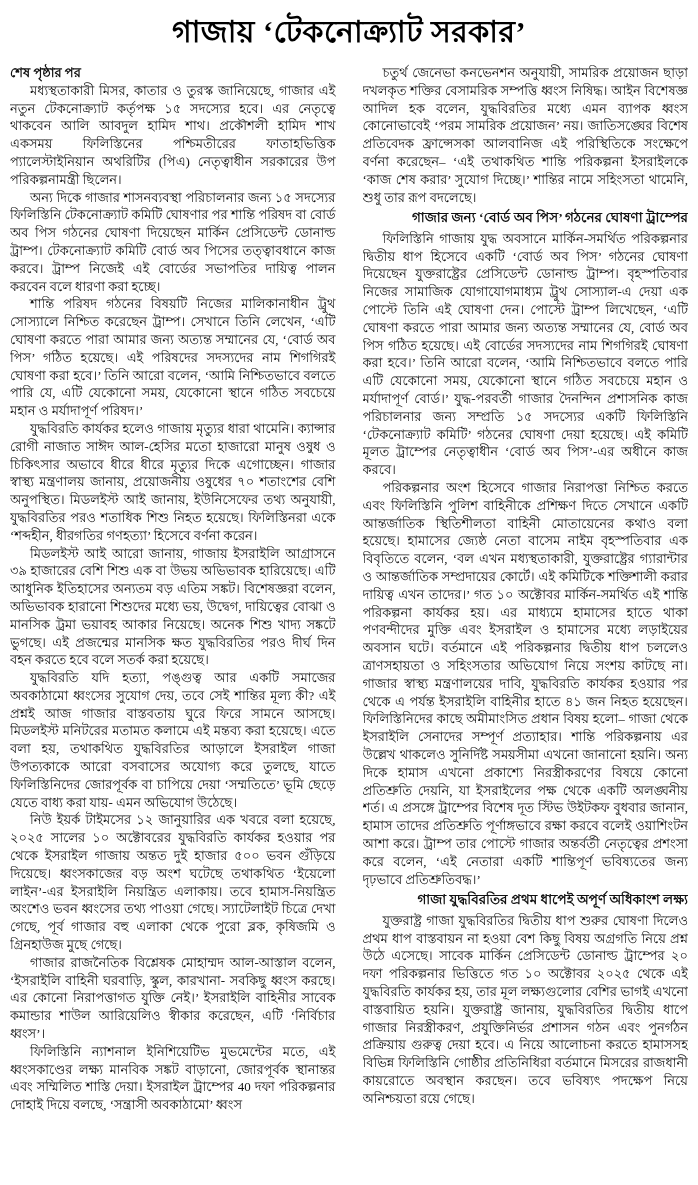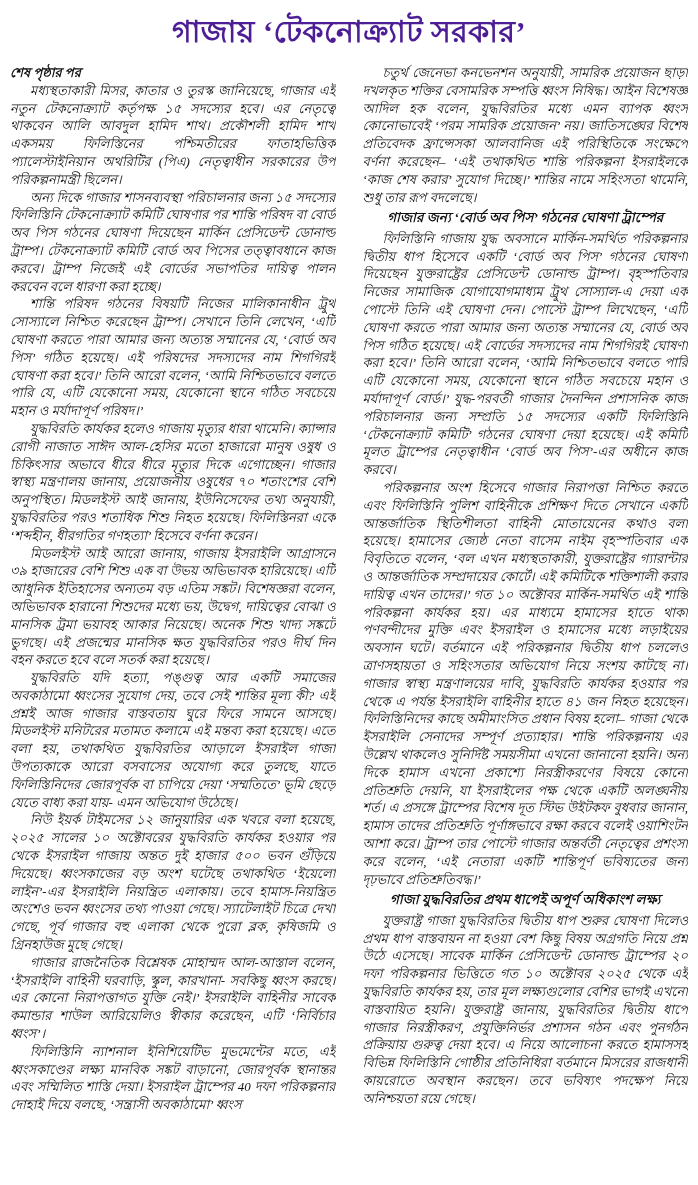--- a/index.html
+++ b/index.html
@@ -20,30 +20,29 @@
     height: 1185px;
     padding: 6px 10px 8px 10px;
     background: #ffffff;
   }
   .headline {
     font-size: 30px;
     line-height: 1.2;
     font-weight: 700;
     text-align: center;
     margin: 8px 0 14px 0;
-    color: #4c1d95;
+    color: #000000;
     letter-spacing: 0.5px;
   }
   .columns {
     display: flex;
     flex-direction: row;
     gap: 27px;
     height: 1110px;
     overflow: hidden;
-    font-style: italic;
   }
   .col {
     flex: 1 1 0;
     min-width: 0;
     font-size: 13px;
     line-height: 1.37;
     text-align: justify;
     overflow: hidden;
   }
   .col p, .col h3 {
@@ -57,21 +56,21 @@
     text-indent: 0;
   }
   .block.note {
     font-weight: 700;
     text-indent: 0;
   }
   .block.subhead {
     font-weight: 700;
     font-size: 13.5px;
     text-indent: 0;
-    text-align: center;
+    text-align: right;
     margin: 3px 0 2px 0;
   }
 </style>
 </head>
 <body>
 
 <div class="page">
   <h1 class="headline">গাজায় ‘টেকনোক্র্যাট সরকার’</h1>
   <div class="columns">
     <div class="col">

